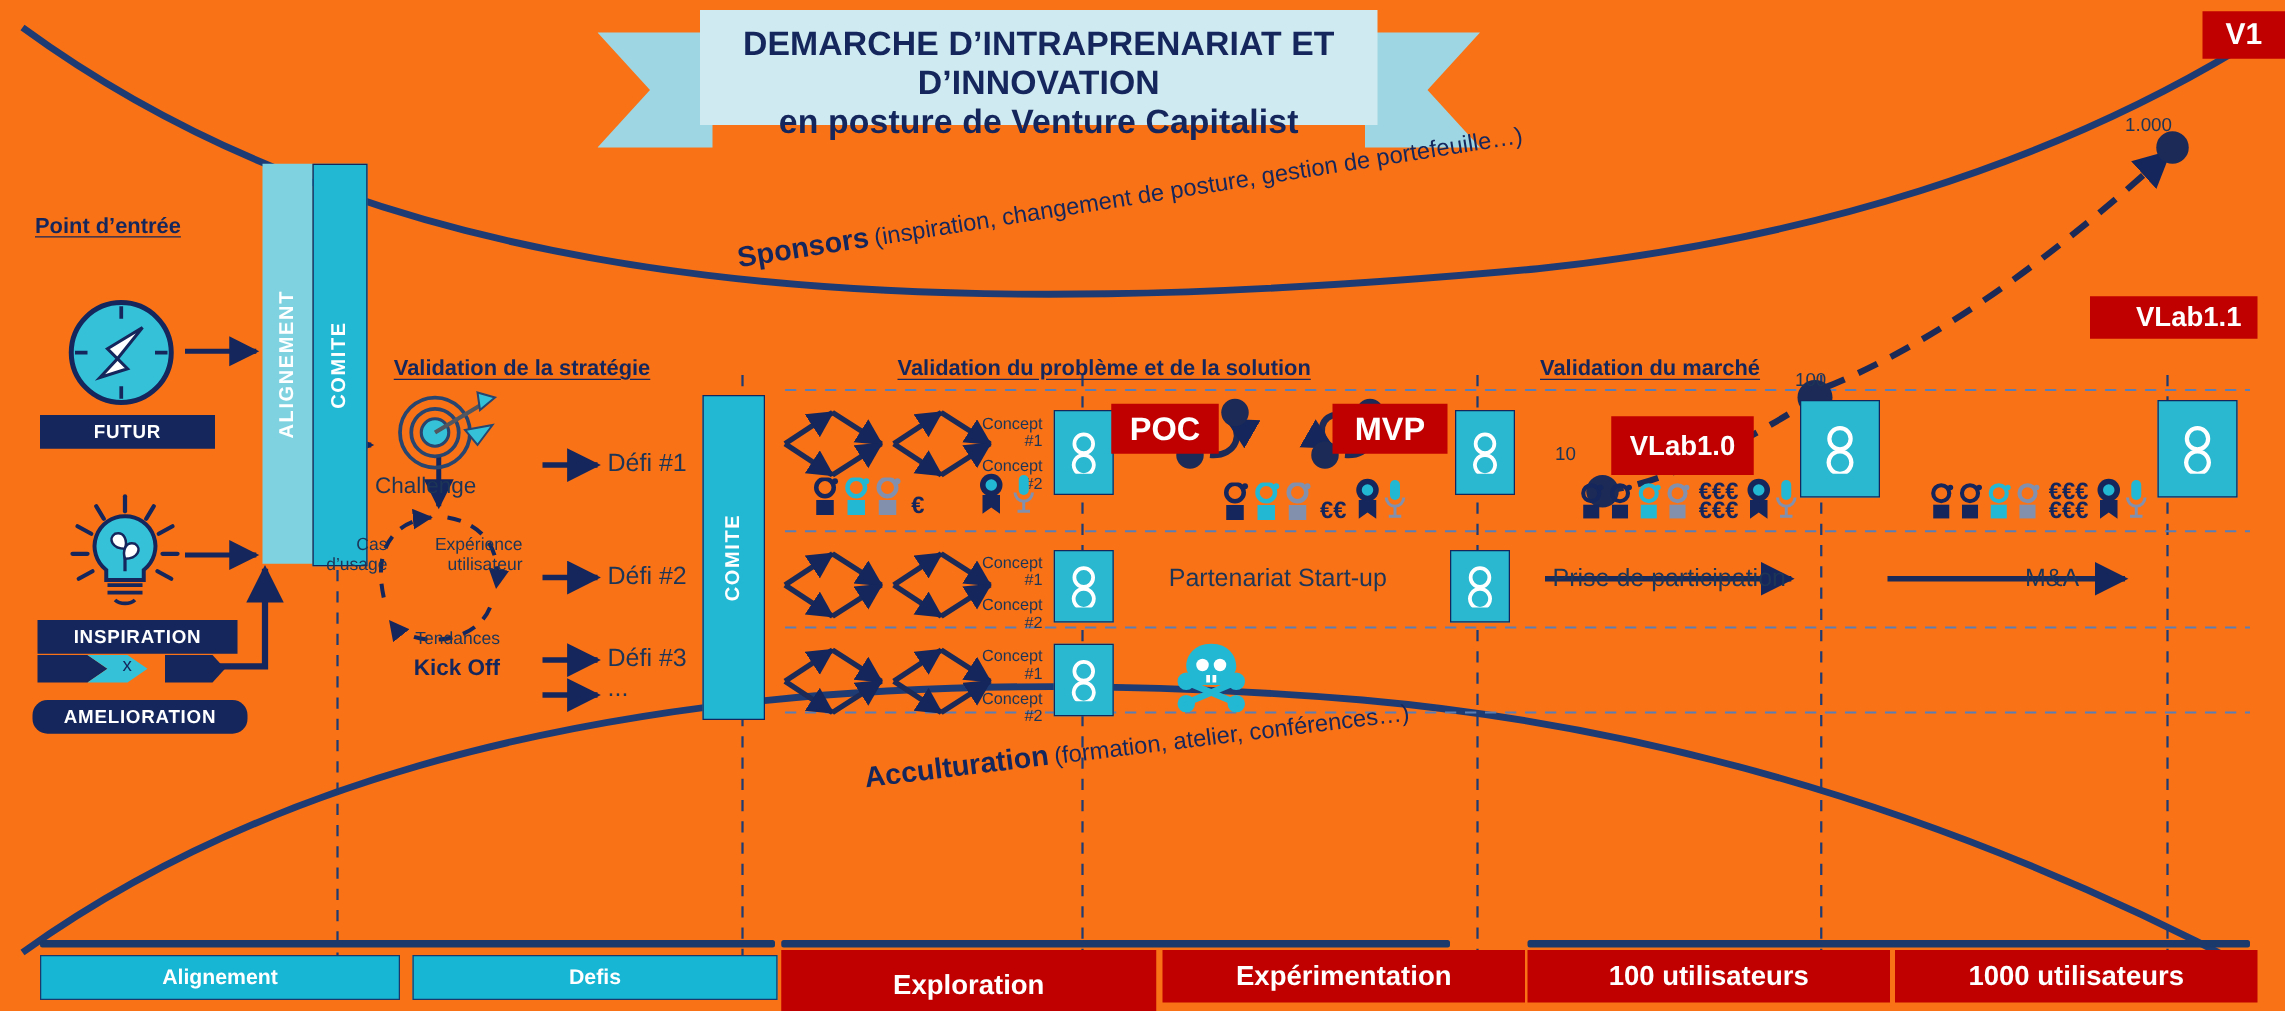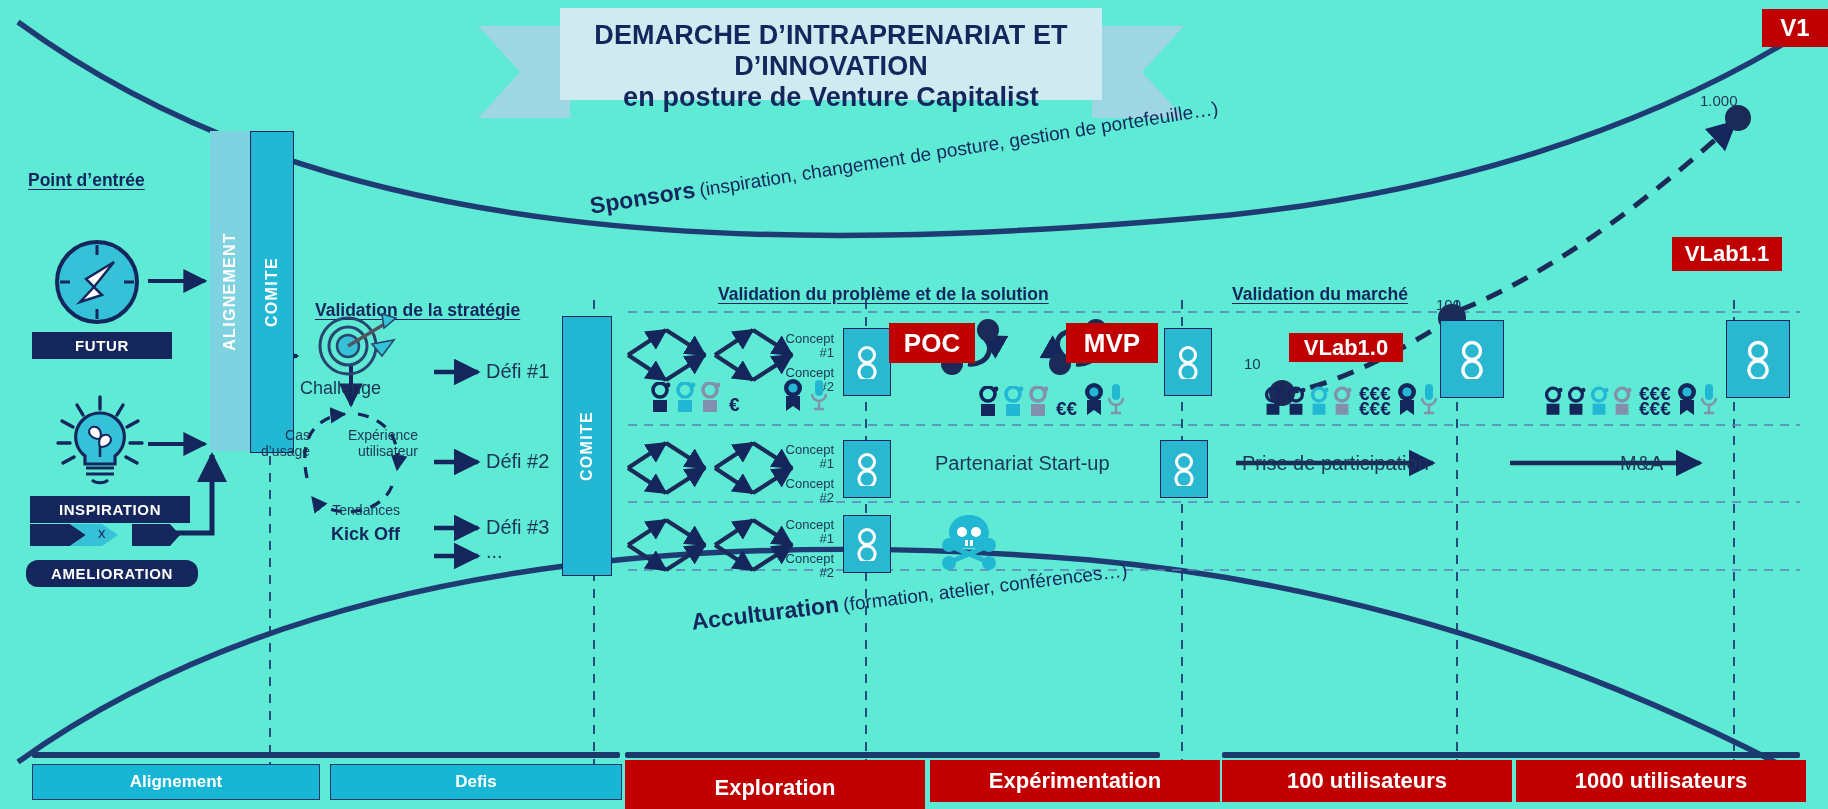--- a/index.html
+++ b/index.html
@@ -1,17 +1,17 @@
 <!DOCTYPE html>
 <html><head>
 <meta charset="utf-8">
 <style>
   html,body{margin:0;padding:0;background:#ffffff;}
   body{font-family:"Liberation Sans",sans-serif;}
-  #stage{position:relative;width:1828px;height:809px;overflow:hidden;background:#5eead4;}
+  #stage{position:relative;width:1828px;height:809px;overflow:hidden;background:#f97316;}
   .abs{position:absolute;}
   svg.layer{position:absolute;left:0;top:0;width:1828px;height:809px;pointer-events:none;}
 
   
   .ribbon-wrap{left:478px;top:8px;width:706px;height:112px;}
   .t-title{position:absolute;left:110px;top:12px;width:680px;text-align:center;
      color:#14265c;font-weight:bold;font-size:27px;line-height:31px;letter-spacing:.1px;}
   .t-sub{position:absolute;left:110px;top:96px;width:680px;text-align:center;
      color:#14265c;font-size:20px;background:#fff;padding:4px 0;}
   .t-sub b{font-weight:bold;}
@@ -229,21 +229,21 @@
   <div class="abs vbar" style="left:210px;top:131px;width:40px;height:320px;background:#7fd3e0;">
     <span style="font-size:16px;">ALIGNEMENT</span>
   </div>
   <div class="abs vbar" style="left:250px;top:131px;width:42px;height:320px;background:#22b8d4;border:1px solid #14265c;">
     <span style="font-size:16px;">COMITE</span>
   </div>
   <div class="abs vbar" style="left:562px;top:316px;width:48px;height:258px;background:#22b8d4;border:1px solid #14265c;">
     <span style="font-size:16px;">COMITE</span>
   </div>
 
-  <div class="abs" style="left:315px;top:300px;">
+  <div class="abs" style="left:315px;top:284px;">
     <span class="hdr-underline">Validation de la stratégie</span>
   </div>
 
   <div class="abs" style="left:308px;top:312px;">
     <svg width="92" height="64" viewBox="0 0 92 64">
       <circle cx="40" cy="34" r="28" fill="none" stroke="#27456f" stroke-width="3"></circle>
       <circle cx="40" cy="34" r="19" fill="none" stroke="#27456f" stroke-width="3"></circle>
       <circle cx="40" cy="34" r="11" fill="#35c2d8" stroke="#27456f" stroke-width="2.5"></circle>
       <line x1="40" y1="34" x2="80" y2="10" stroke="#51565f" stroke-width="3.4"></line>
       <polygon points="74,2 88,6 76,16" fill="#35c2d8" stroke="#27456f" stroke-width="1.6"></polygon>
@@ -292,23 +292,23 @@
 
   <div class="abs chip-red" style="left:1066px;top:323px;width:92px;height:40px;font-size:26px;">MVP</div>
 
   <div class="abs tealsq" style="left:1164px;top:328px;width:46px;height:66px;">
     <svg width="26" height="34" viewBox="0 0 26 34">
         <circle cx="13" cy="10" r="7.5" fill="none" stroke="#fff" stroke-width="3"></circle>
         <path d="M13 19 a8 8 0 1 0 0.01 0" fill="none" stroke="#fff" stroke-width="3"></path>
       </svg>
   </div>
 
-  <div class="abs chip-red" style="left:1289px;top:333px;width:114px;height:29px;font-size:22px;">VLab1.0</div>
-
-  <div class="abs chip-red" style="left:1672px;top:237px;width:110px;height:34px;font-size:22px;">VLab1.1</div>
+  <div class="abs chip-red" style="left:1289px;top:333px;width:114px;height:47px;font-size:22px;">VLab1.0</div>
+
+  <div class="abs chip-red" style="left:1672px;top:237px;width:110px;height:34px;font-size:22px;padding-left:24px;">VLab1.1</div>
 
   <div class="abs chip-red" style="left:1762px;top:9px;width:66px;height:38px;font-size:24px;">V1</div>
 
   <div class="abs lbl" style="left:1244px;top:355px;font-size:15px;">10</div>
   <div class="abs lbl" style="left:1436px;top:296px;font-size:15px;">100</div>
   <div class="abs lbl" style="left:1700px;top:92px;font-size:15px;">1.000</div>
 
   <div class="abs tealsq" style="left:1440px;top:320px;width:62px;height:76px;">
     <svg width="30" height="40" viewBox="0 0 30 40">
         <circle cx="15" cy="12" r="8.5" fill="none" stroke="#fff" stroke-width="3.4"></circle>

